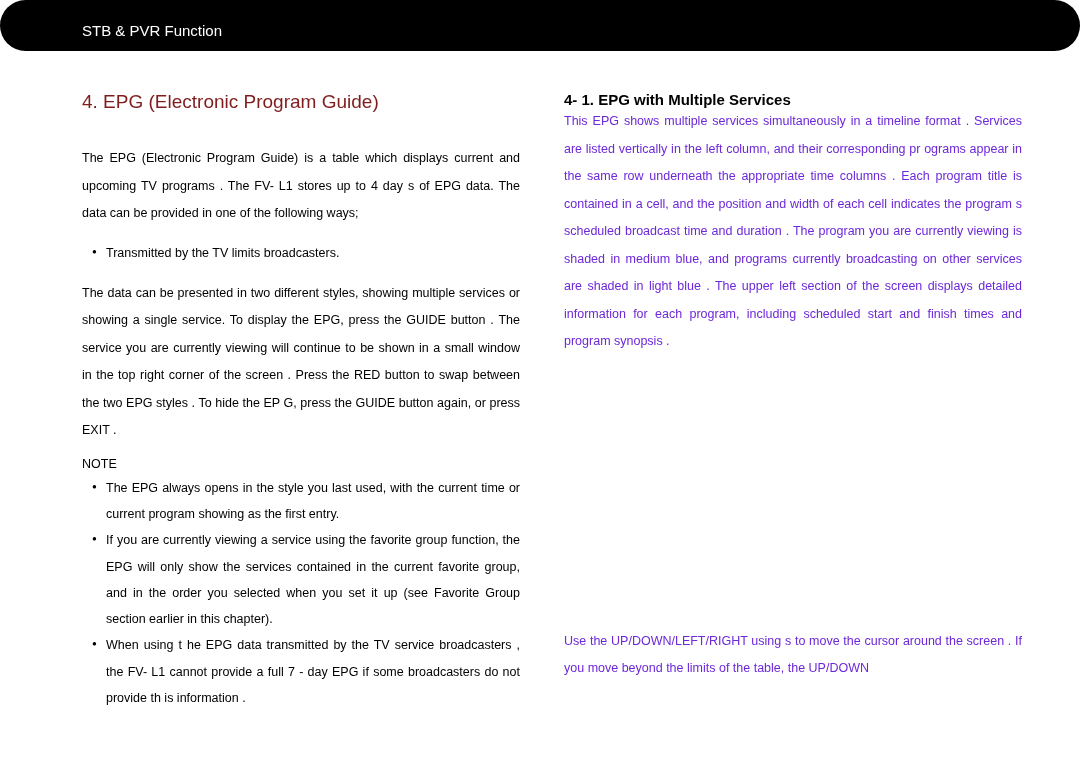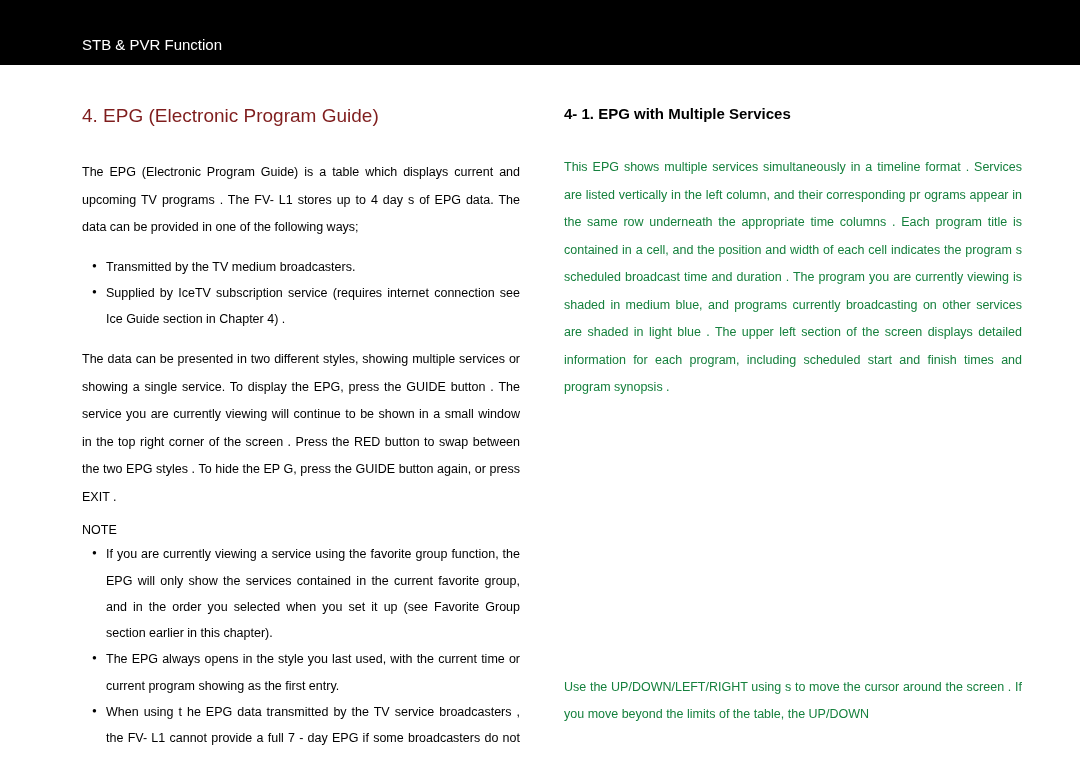--- a/index.html
+++ b/index.html
@@ -6,25 +6,26 @@
     body {
       font-family: Arial, Helvetica, sans-serif;
       background: #ffffff;
       width: 1080px;
       height: 759px;
       overflow: hidden;
     }
     .header-bar {
       background: #000000;
       color: #ffffff;
-      height: 65px;
+      height: 51px;
       display: flex;
       align-items: flex-end;
       padding: 0 0 12px 82px;
       font-size: 15px;
+      border-radius: 32px;
     }
     .content {
       display: flex;
       padding: 40px 0 0 0;
     }
     .column {
       padding: 0 20px 0 82px;
       width: 540px;
     }
     .column-right {
@@ -32,35 +33,34 @@
       width: 540px;
     }
     .main-title {
       font-size: 19px;
       font-weight: normal;
       margin-bottom: 32px;
       color: #7f1d1d;
     }
     .sub-title {
       font-size: 15px;
-      margin-bottom: 32px;
       color: #000;
     }
     .para {
       font-size: 12.5px;
       line-height: 2.2;
       text-align: justify;
       color: #000;
       margin-bottom: 12px;
     }
     .para-right {
       font-size: 12.5px;
       line-height: 2.2;
       text-align: justify;
-      color: #15803d;
+      color: #6d28d9;
       margin-bottom: 12px;
     }
     .bullet-list {
       list-style: none;
       padding-left: 10px;
       margin-bottom: 14px;
     }
     .bullet-list li {
       font-size: 12.5px;
       line-height: 2.1;
@@ -90,28 +90,27 @@
 
 <div class="header-bar">
   <span>STB &amp; PVR Function</span>
 </div>
 
 <div class="content">
   <div class="column">
     <h1 class="main-title">4.  EPG  (Electronic Program Guide)</h1>
     <p class="para">The  EPG  (Electronic  Program  Guide)  is  a      table  which  displays  current and  upcoming  TV  programs    .    The  FV- L1  stores  up  to  4     day s  of  EPG data.    The data can be provided in one of the following ways;</p>
     <ul class="bullet-list">
-      <li>Transmitted    by the TV medium broadcasters.</li>
-      <li>Supplied   by IceTV subscription service (requires internet connection    see  Ice Guide  section in Chapter 4)       .</li>
+      <li>Transmitted    by the TV limits broadcasters.</li>
     </ul>
     <p class="para">The  data  can  be  presented  in  two  different  styles,  showing  multiple services  or  showing  a     single  service.      To  display  the  EPG,  press     the GUIDE   button .   The service you are currently viewing will continue to be shown in a small window in the top right corner of the screen           .   Press the  RED  button   to swap   between   the  two  EPG styles .   To hide  the EP G, press  the  GUIDE   button again, or press      EXIT .</p>
     <p class="note-label">NOTE</p>
     <ul class="bullet-list">
+      <li>The  EPG  always  opens  in  the  style  you  last  used,  with  the  current time or current program showing as the first entry.</li>
       <li>If  you  are  currently  viewing  a  service  using  the  favorite  group function, the EPG will only show the services contained in the current favorite group, and in the order you selected when you set it up (see  Favorite Group  section earlier in this chapter).</li>
-      <li>The  EPG  always  opens  in  the  style  you  last  used,  with  the  current time or current program showing as the first entry.</li>
       <li>When using t   he EPG data transmitted      by  the  TV service  broadcasters  , the  FV- L1  cannot   provide   a  full  7  - day  EPG  if  some  broadcasters  do not provide th   is information  .</li>
     </ul>
 
   </div>
 
   <div class="column-right">
     <h2 class="sub-title">4- 1.  EPG with Multiple Services</h2>
     <p class="para-right">This  EPG  shows    multiple    services   simultaneously  in  a  timeline  format       . Services are listed vertically in the left column, and their corresponding pr ograms  appear  in  the  same  row  underneath  the  appropriate  time columns .   Each program title is contained in a cell, and the position and width of each cell indicates the program s scheduled broadcast time and duration  .    The program you are currently viewing         is shaded in medium blue, and programs currently broadcasting on other services are shaded in  light  blue   .    The  upper  left  section  of  the  screen  displays  detailed information for each program, including scheduled start and finish times and program synopsis    .</p>
     <div class="right-spacer"></div>
     <p class="para-right">Use  the  UP/DOWN/LEFT/RIGHT        using  s  to  move  the  cursor  around the screen  .   If you move beyond the limits of the table,          the  UP/DOWN</p>

